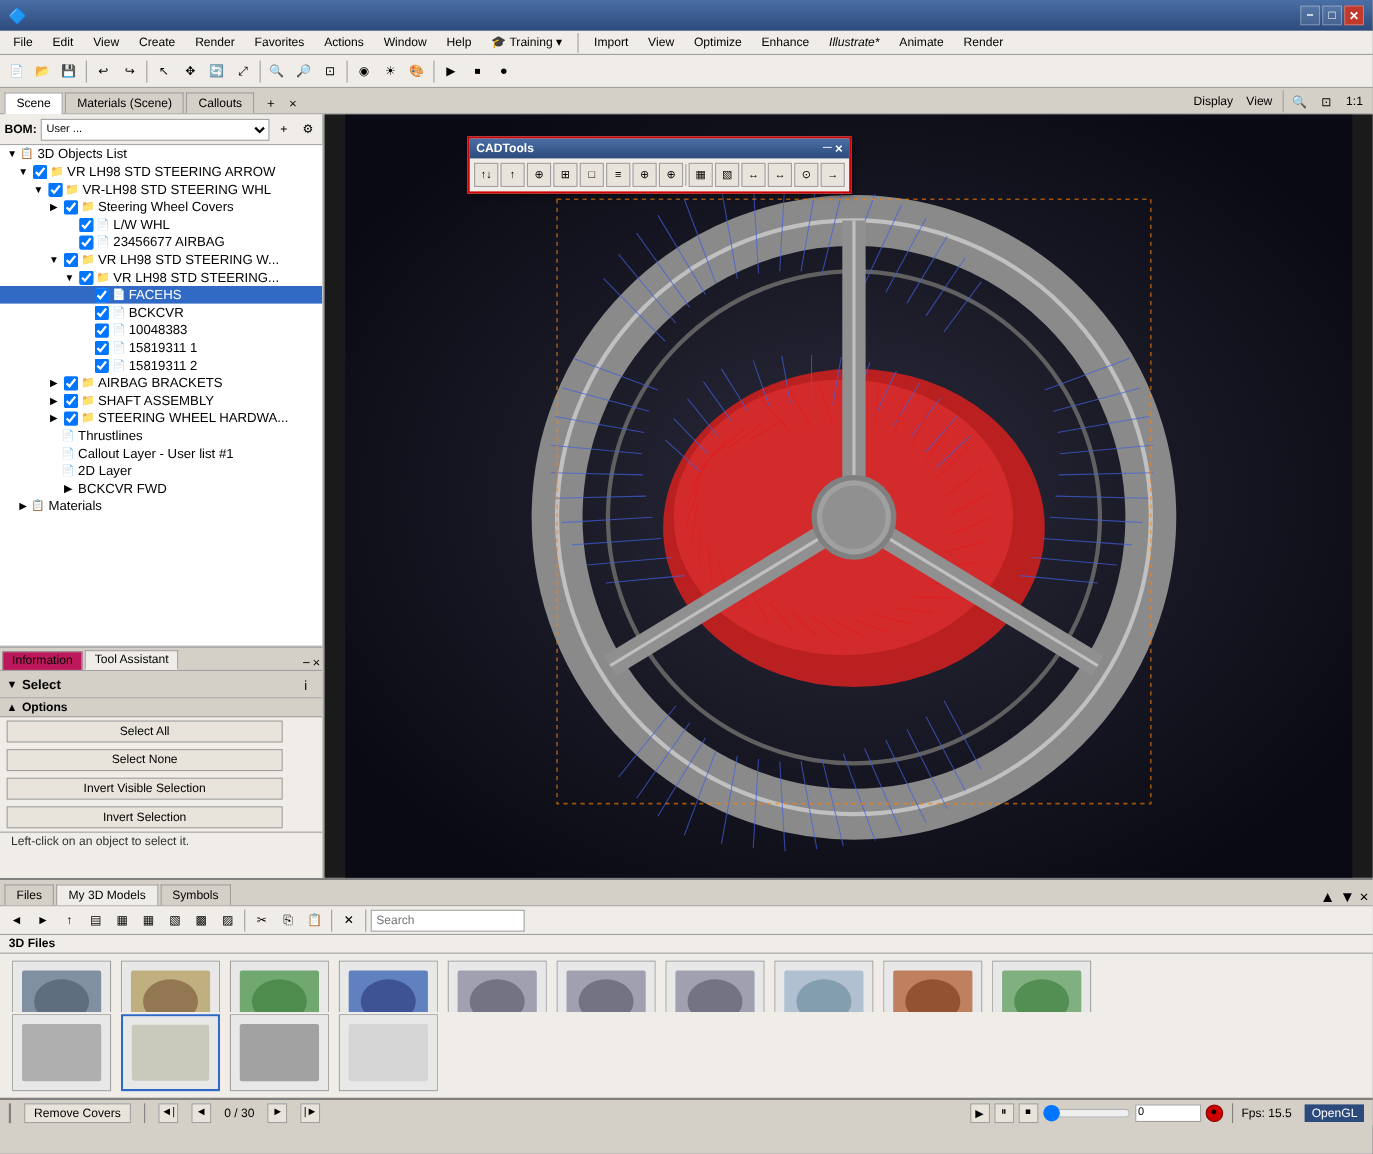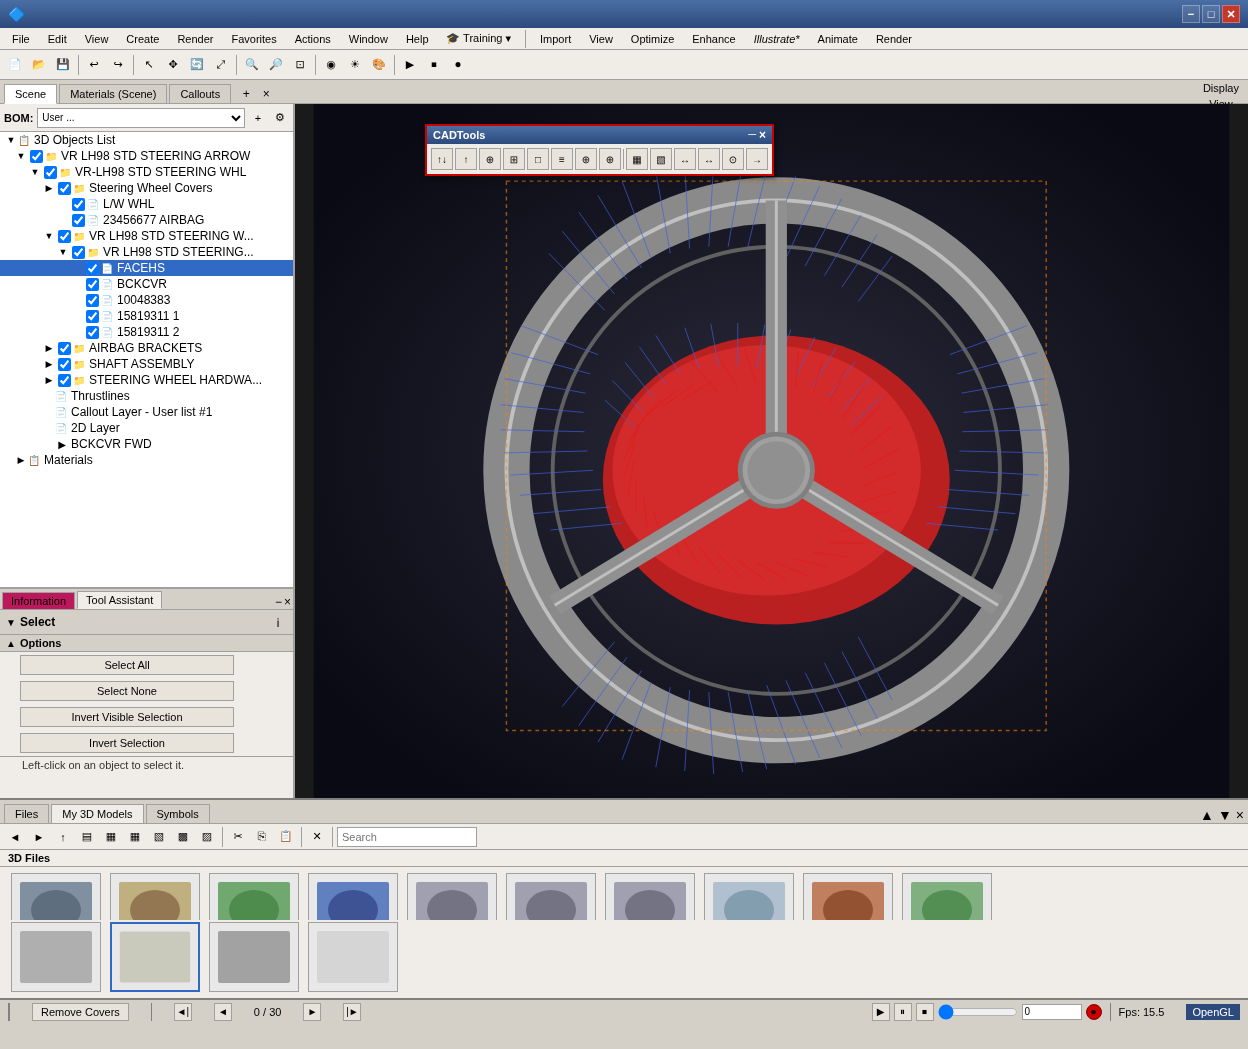--- a/index.html
+++ b/index.html
@@ -52,22 +52,22 @@
     #info-panel { height: 210px; border-top: 1px solid #a0a0a0; background: #f0ede8; display: flex; flex-direction: column; }
     #info-tabs { display: flex; border-bottom: 1px solid #a0a0a0; background: #d4d0c8; align-items: flex-end; padding: 2px 2px 0; }
     .info-tab { padding: 2px 8px; font-size: 11px; cursor: pointer; border: 1px solid #a0a0a0; border-bottom: none; background: #be185d; margin-right: 2px; }
     .info-tab.active { background: #f0ede8; border-bottom: 1px solid #f0ede8; }
     #info-tab-controls { margin-left: auto; display: flex; gap: 2px; align-items: center; }
     #select-header { display: flex; align-items: center; padding: 3px 6px; background: #d4d0c8; border-bottom: 1px solid #a0a0a0; }
     #select-header .arrow { font-size: 10px; margin-right: 4px; }
     #select-title { font-size: 12px; font-weight: bold; }
     #options-header { display: flex; align-items: center; padding: 2px 6px; background: #d4d0c8; border-bottom: 1px solid #a0a0a0; }
     #options-title { font-size: 11px; font-weight: bold; }
-    .action-btn { margin: 3px 20px; padding: 3px 8px; font-size: 11px; background: #e8e4dc; border: 1px solid #a0a0a0; cursor: pointer; display: block; width: 214px; text-align: center; }
-    #status-bar-left { padding: 2px 22px; font-size: 11px; color: #333; border-top: 1px solid #a0a0a0; }
+    .action-btn { margin: 3px 6px; padding: 3px 8px; font-size: 11px; background: #e8e4dc; border: 1px solid #a0a0a0; cursor: pointer; display: block; width: 251px; text-align: center; }
+    #status-bar-left { padding: 2px 10px; font-size: 11px; color: #333; border-top: 1px solid #a0a0a0; }
 
     
     #viewport { flex: 1; background: #1a1a1a; position: relative; overflow: hidden; }
 
     
     #cadtools { position: absolute; top: 20px; left: 130px; background: #f0ede8; border: 2px solid #cc0000; box-shadow: 2px 2px 5px rgba(0,0,0,0.5); z-index: 100; }
     #cadtools-title { background: linear-gradient(to bottom, #4a6fa5, #2c4a7c); color: white; padding: 2px 6px; font-size: 11px; font-weight: bold; display: flex; align-items: center; justify-content: space-between; }
     #cadtools-body { padding: 4px; display: flex; gap: 2px; align-items: center; flex-wrap: wrap; }
     .cad-btn { width: 22px; height: 22px; display: flex; align-items: center; justify-content: center; border: 1px solid #a0a0a0; background: #e8e4dc; cursor: pointer; font-size: 10px; }
 
@@ -80,21 +80,21 @@
     #bottom-toolbar { height: 26px; display: flex; align-items: center; padding: 2px 4px; border-bottom: 1px solid #a0a0a0; background: #f0ede8; gap: 2px; }
     #bottom-search { height: 20px; width: 140px; border: 1px solid #a0a0a0; font-size: 11px; padding: 0 4px; }
     #files-label { padding: 2px 8px; font-size: 11px; font-weight: bold; border-bottom: 1px solid #a0a0a0; background: #f0ede8; }
     #files-grid { display: flex; gap: 4px; padding: 4px 8px; overflow-x: auto; flex: 1; align-items: flex-start; }
     .file-item { display: flex; flex-direction: column; align-items: center; width: 95px; cursor: pointer; padding: 2px; }
     .file-thumb { width: 90px; height: 75px; border: 1px solid #a0a0a0; background: #fff; display: flex; align-items: center; justify-content: center; overflow: hidden; }
     .file-item.selected .file-thumb { border: 2px solid #316ac5; }
     #second-row-files { display: flex; gap: 4px; padding: 0 8px 4px; }
 
     
-    #status-bottom { height: 25px; background: #d4d0c8; border-top: 2px solid #808080; display: flex; align-items: center; padding: 0 8px; gap: 22px; font-size: 11px; }
+    #status-bottom { height: 25px; background: #d4d0c8; border-top: 2px solid #808080; display: flex; align-items: center; padding: 0 8px; gap: 12px; font-size: 11px; }
     #remove-covers-btn { padding: 2px 8px; font-size: 11px; background: #e8e4dc; border: 1px solid #a0a0a0; cursor: pointer; }
     .nav-btn { width: 18px; height: 18px; border: 1px solid #a0a0a0; background: #e8e4dc; cursor: pointer; display: flex; align-items: center; justify-content: center; font-size: 10px; }
     #progress-area { flex: 1; display: flex; align-items: center; gap: 4px; }
     #opengl-badge { padding: 2px 6px; background: #2c4a7c; color: white; font-size: 11px; }
 
     
     ::-webkit-scrollbar { width: 12px; height: 12px; }
     ::-webkit-scrollbar-track { background: #d4d0c8; }
     ::-webkit-scrollbar-thumb { background: #a0a0a0; border: 1px solid #808080; }
 
@@ -167,21 +167,21 @@
 <div style="display:flex;flex-direction:column;">
   <div style="display:flex;align-items:flex-end;background:#d4d0c8;padding:2px 4px 0;border-bottom:1px solid #a0a0a0;height:24px;">
     <div class="tab active">Scene</div>
     <div class="tab">Materials (Scene)</div>
     <div class="tab">Callouts</div>
     <div style="margin-left:4px;display:flex;align-items:center;gap:2px;">
       <div class="tb-btn" style="width:18px;height:18px;font-size:12px;">+</div>
       <div class="tb-btn" style="width:18px;height:18px;font-size:12px;">×</div>
     </div>
     <div style="flex:1;"></div>
-    <div id="toolbar2" style="height:22px;background:transparent;border:none;padding:0;margin:0;flex-direction:column;">
+    <div id="toolbar2" style="height:22px;background:transparent;border:none;padding:0;margin:0;">
       <div class="tb-btn" style="width:auto;padding:0 4px;font-size:11px;">Display</div>
       <div class="tb-btn" style="width:auto;padding:0 4px;font-size:11px;">View</div>
       <div class="tb-sep"></div>
       <div class="tb-btn">🔍</div>
       <div class="tb-btn">⊡</div>
       <div class="tb-btn" style="width:auto;padding:0 4px;font-size:11px;">1:1</div>
     </div>
   </div>
 </div>
 

